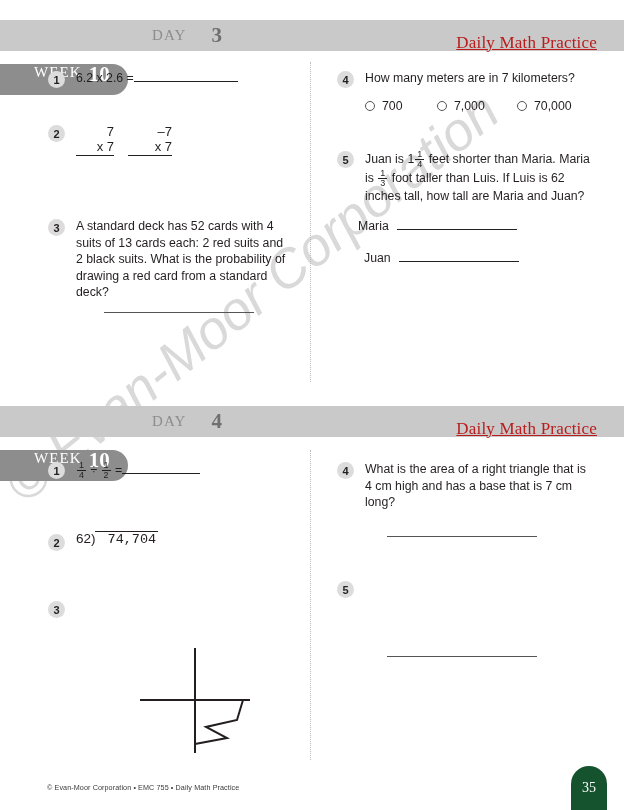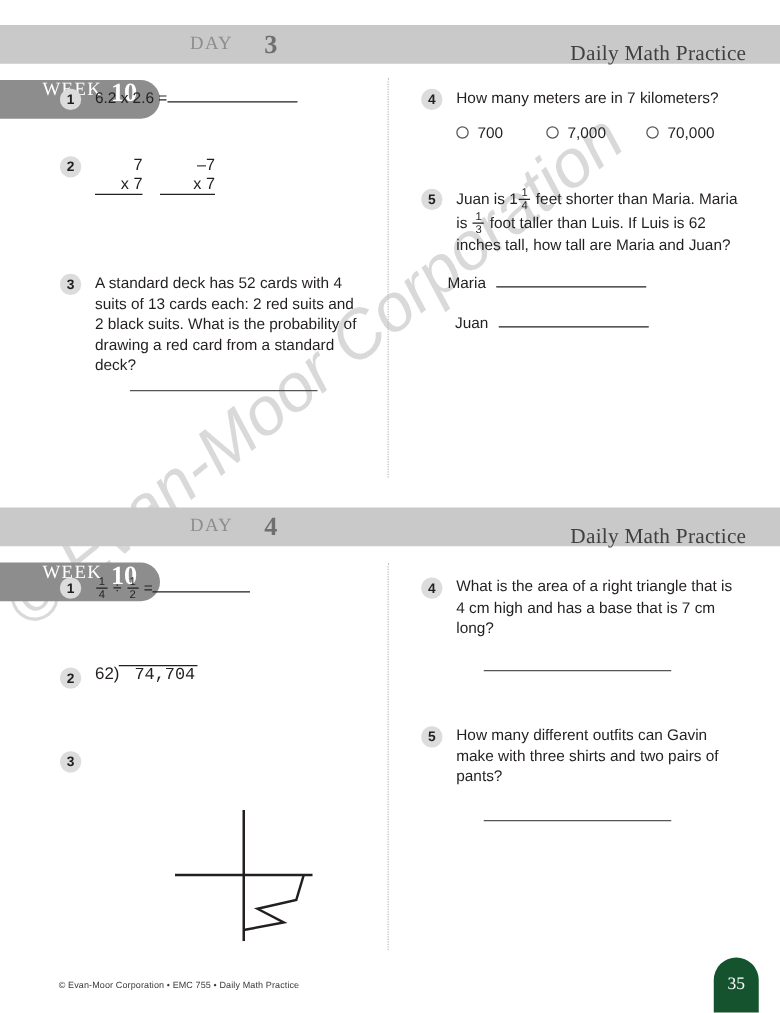--- a/index.html
+++ b/index.html
@@ -107,24 +107,25 @@
     margin-left: 7px;
     line-height: 1;
   }
   .band .brand {
     position: absolute;
     right: 27px;
     top: 0;
     height: 45px;
     display: flex;
     align-items: center;
-    color: #404040;
+    color: #b91c1c;
     font-family: "Liberation Serif", serif;
     font-size: 17px;
     letter-spacing: 0.2px;
+    text-decoration: underline;
   }
 
   
   .divider {
     position: absolute;
     width: 0;
     border-left: 1px dotted #bdbdbd;
     z-index: 2;
   }
 
@@ -397,20 +398,19 @@
   </div>
 
   <div class="prob" style="left:337px; top:461px; width:250px;">
     <div class="bullet">4</div>
     <div class="body">What is the area of a right triangle that is 4 cm high and has a base that is 7 cm long?</div>
   </div>
   <div class="ansline-block" style="left:387px; top:536px; width:150px;"></div>
 
   <div class="prob" style="left:337px; top:580px; width:245px;">
     <div class="bullet">5</div>
-    <div class="body">How many different outfits can Gavin make with three shirts and two pairs of pants?</div>
   </div>
   <div class="ansline-block" style="left:387px; top:656px; width:150px;"></div>
 
   <div class="footer">© Evan-Moor Corporation • EMC 755 • Daily Math Practice</div>
   <div class="pagebadge">35</div>
 
 </div>
 
 </body></html>

